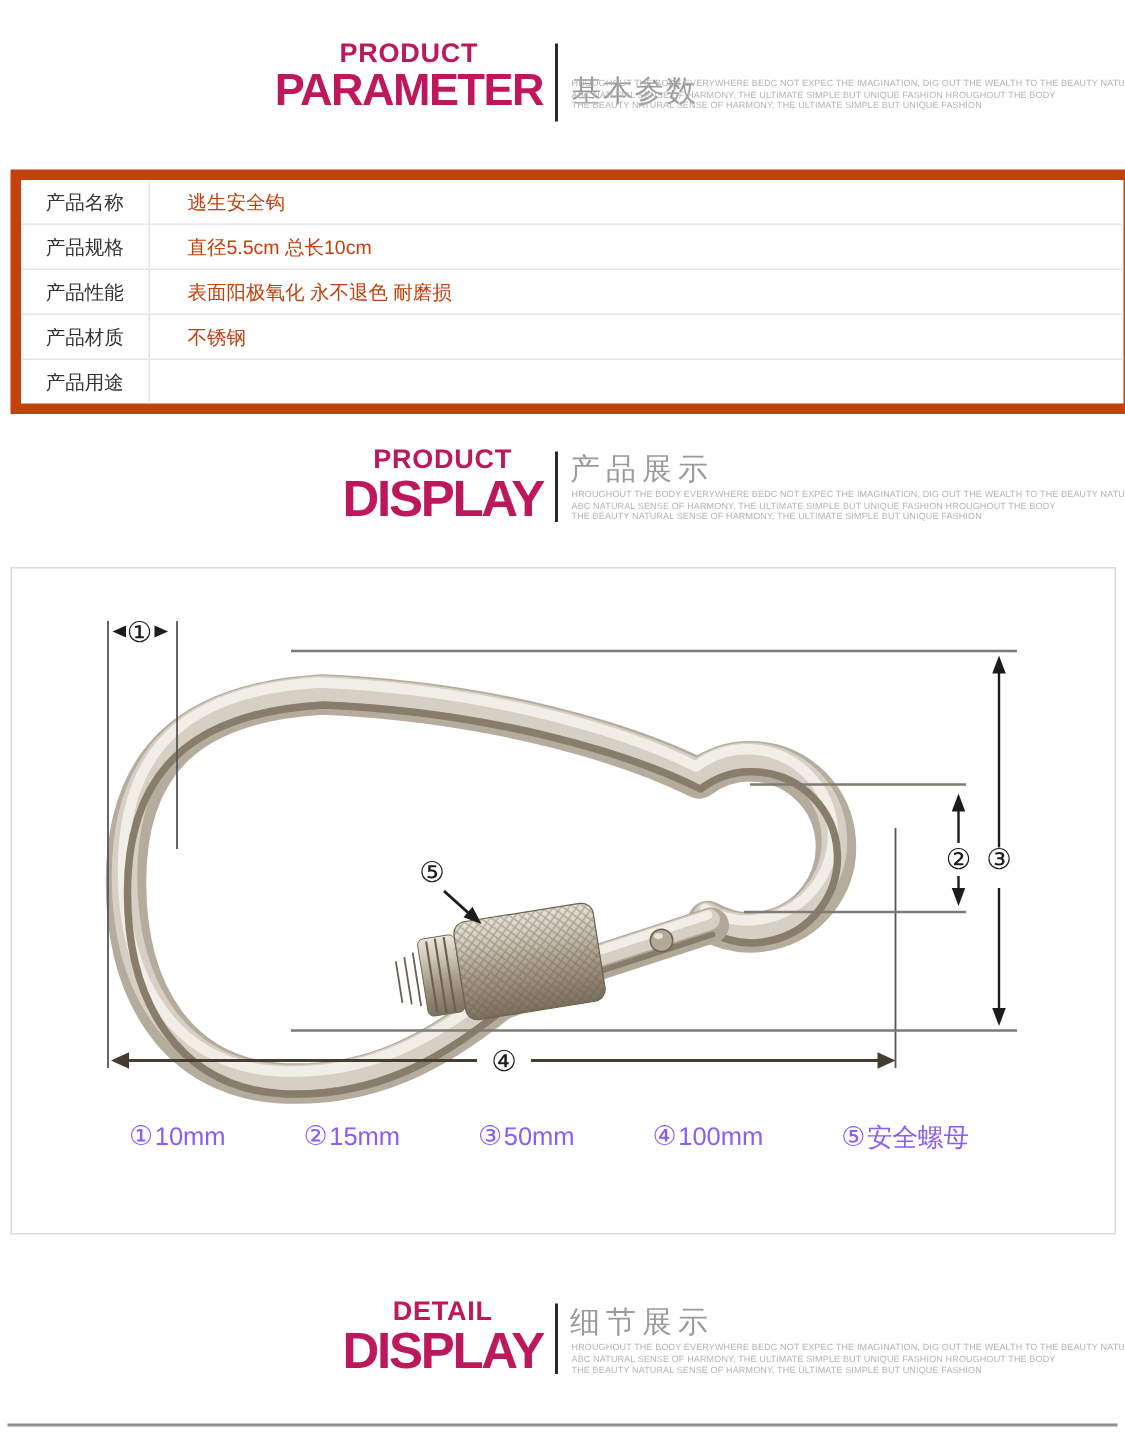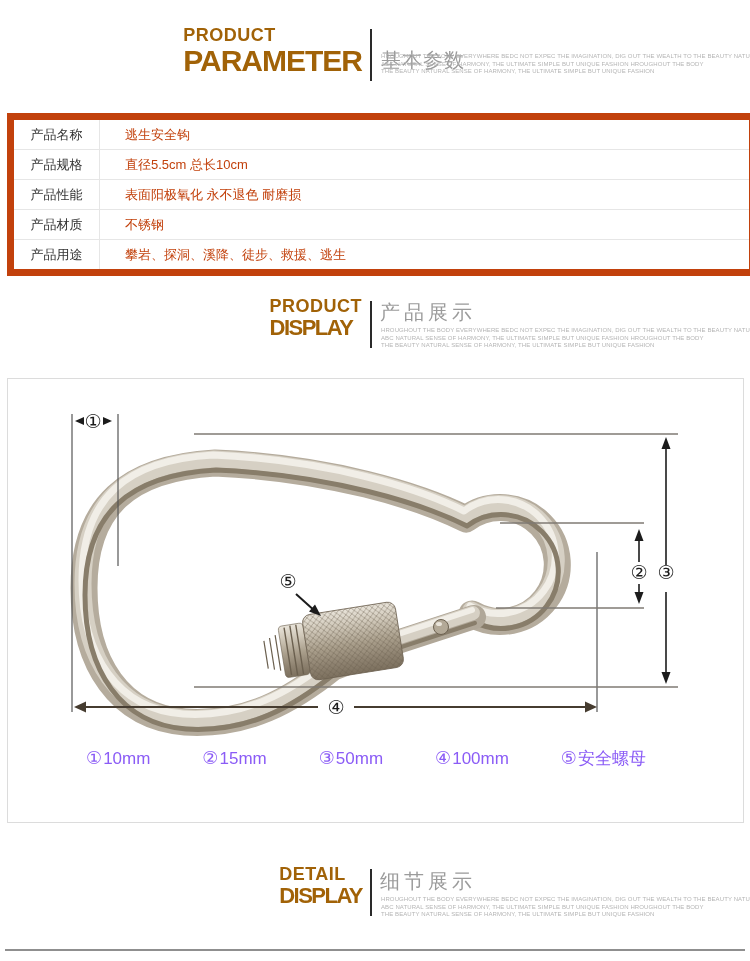--- a/index.html
+++ b/index.html
@@ -1,23 +1,23 @@
 <!DOCTYPE html>
 <html><head>
 <meta charset="utf-8">
 <style>
   html,body{margin:0;padding:0;}
   body{width:750px;height:961px;background:#ffffff;font-family:"Liberation Sans",sans-serif;overflow:hidden;}
   .page{position:relative;width:750px;height:961px;background:#fff;}
 
   
-  .hdr-en{position:absolute;text-align:left;color:#a16207;}
+  .hdr-en{position:absolute;text-align:center;color:#be185d;}
   .hdr-kicker{font-size:18px;font-weight:700;line-height:1.05;letter-spacing:.5px;}
   .hdr-title{font-size:30px;font-weight:900;line-height:.98;letter-spacing:-1px;margin-top:1px;}
-  .hdr-title.big{font-size:22px;letter-spacing:-1.5px;}
+  .hdr-title.big{font-size:34px;letter-spacing:-1.5px;}
   .hdr-divider{position:absolute;width:2px;background:#2a2a2a;}
   .hdr-cn{position:absolute;font-size:20px;color:#9b9b9b;letter-spacing:1px;font-weight:400;white-space:nowrap;}
   .hdr-cn.wide{letter-spacing:4px;}
   .hdr-mini{position:absolute;font-size:6px;line-height:7.5px;color:#b5b5b5;letter-spacing:.1px;white-space:nowrap;}
 
   
   .spec-table{position:absolute;left:7px;top:113px;width:735px;border:7px solid #c2410c;background:#fff;}
   .spec-row{display:flex;height:29px;line-height:29px;border-bottom:1px solid #e6e6e6;}
   .spec-row:last-child{border-bottom:none;justify-content:space-between;}
   .spec-label{width:85px;text-align:center;font-size:13px;color:#333;border-right:1px solid #e6e6e6;flex:none;}
@@ -62,21 +62,20 @@
     <div class="spec-row">
       <div class="spec-label">产品性能</div>
       <div class="spec-value">表面阳极氧化 永不退色 耐磨损</div>
     </div>
     <div class="spec-row">
       <div class="spec-label">产品材质</div>
       <div class="spec-value">不锈钢</div>
     </div>
     <div class="spec-row">
       <div class="spec-label">产品用途</div>
-      <div class="spec-value">攀岩、探洞、溪降、徒步、救援、逃生</div>
     </div>
   </div>
 
   <div class="hdr-en" style="top:297px;right:388px;">
     <div class="hdr-kicker">PRODUCT</div>
     <div class="hdr-title big">DISPLAY</div>
   </div>
   <div class="hdr-divider" style="left:370px;top:301px;height:47px;"></div>
   <div class="hdr-cn wide" style="left:380px;top:299px;">产品展示</div>
   <div class="hdr-mini" style="left:381px;top:327px;">

